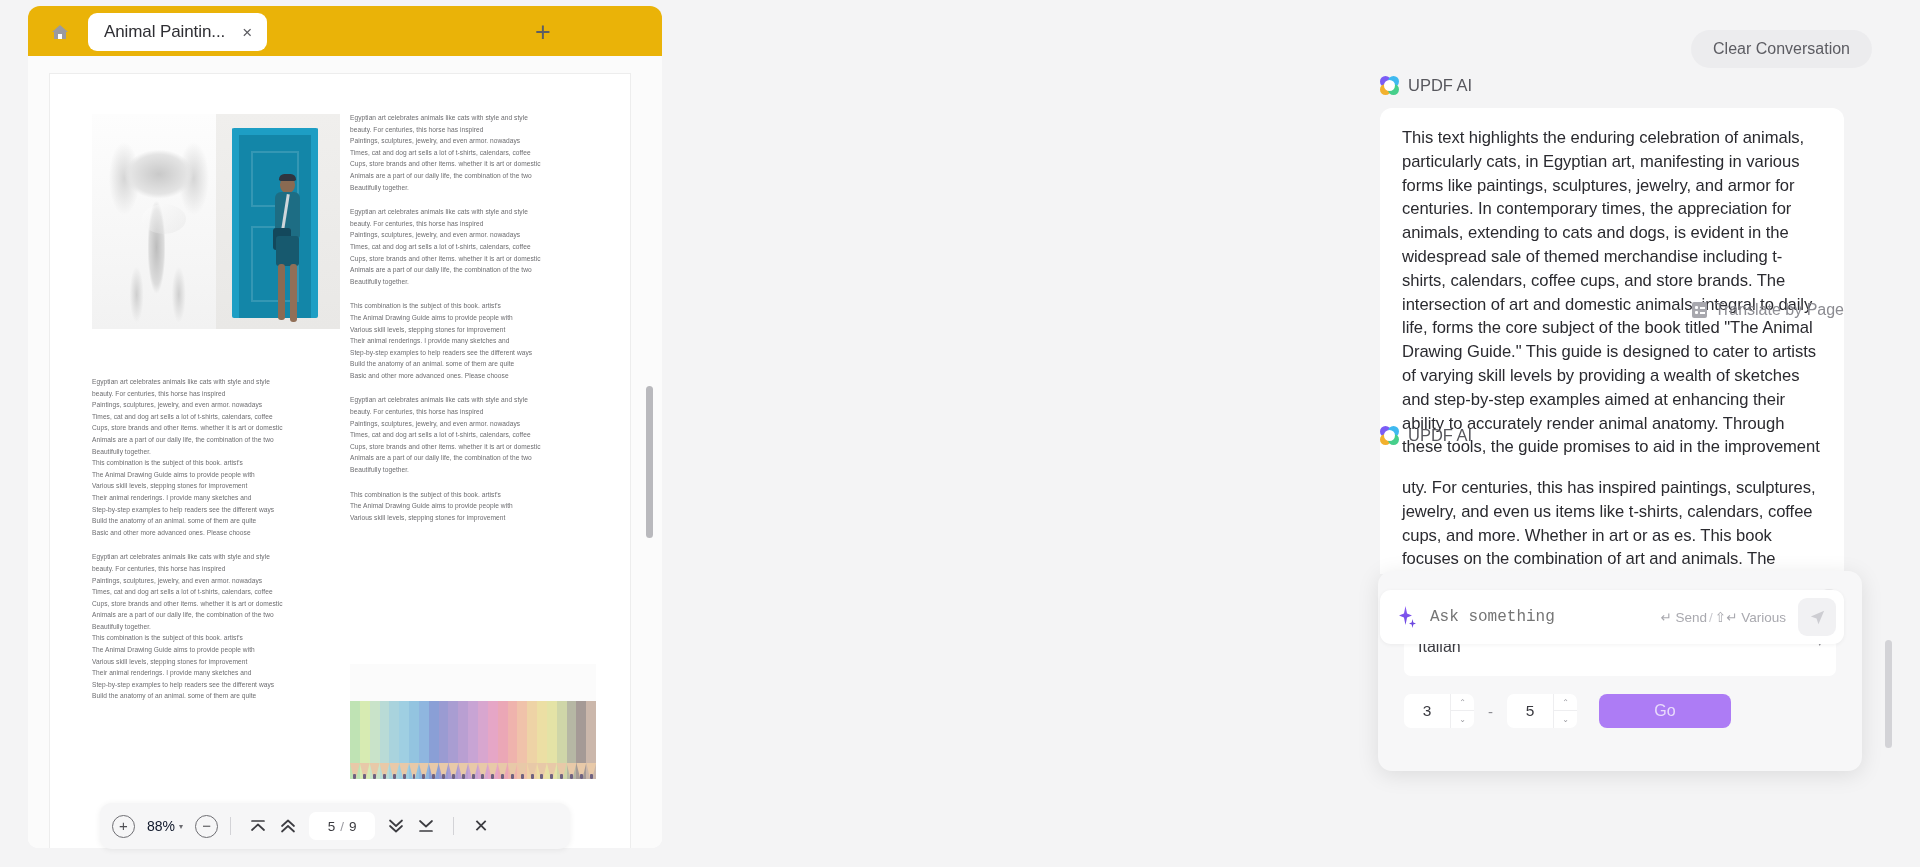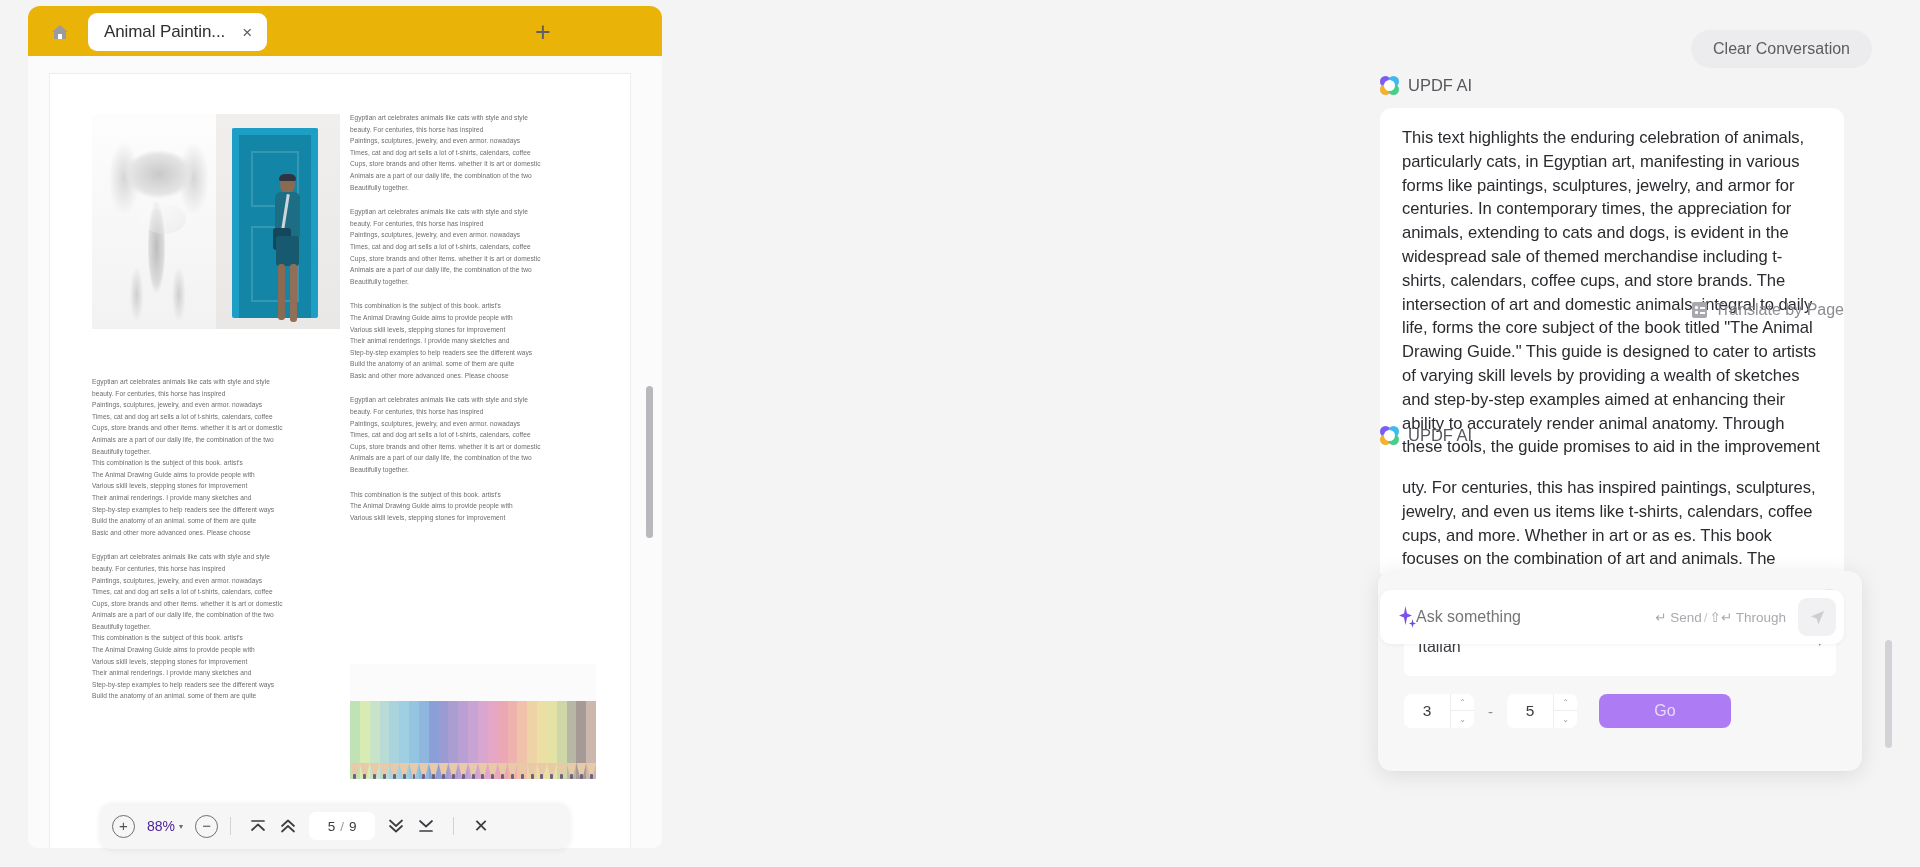--- a/index.html
+++ b/index.html
@@ -149,21 +149,21 @@
     background: #f6f6f7; border-radius: 12px;
     display: flex; align-items: center; gap: 0;
     box-shadow: 0 1px 6px rgba(0,0,0,.07);
     padding: 0 12px;
   }
   .tb-circle {
     width: 23px; height: 23px; border-radius: 50%;
     border: 1.4px solid #6e6e73; display: flex; align-items: center; justify-content: center;
     font-size: 15px; color: #4f4f54; cursor: pointer; line-height: 0;
   }
-  .tb-zoom { font-size: 14px; color: #4c1d95; margin: 0 4px 0 12px; cursor: pointer; }
+  .tb-zoom { font-size: 14px; color: #0f172a; margin: 0 4px 0 12px; cursor: pointer; }
   .tb-caret { font-size: 8px; color: #6b6b70; margin-right: 12px; cursor: pointer; }
   .tb-sep { width: 1px; height: 18px; background: #d3d3d7; margin: 0 12px; }
   .tb-icon {
     width: 30px; height: 30px; display: flex; align-items: center; justify-content: center;
     cursor: pointer; color: #3c3c41;
   }
   .tb-page {
     background: #ffffff; border-radius: 7px; height: 28px; min-width: 66px;
     display: flex; align-items: center; justify-content: center; gap: 5px;
     font-size: 13.5px; color: #3a3a3f; margin: 0 6px; cursor: pointer;
@@ -293,23 +293,23 @@
     content: ""; position: absolute; left: 3px; top: 1px; width: 13px; height: 19px;
     background: linear-gradient(#8b5cf6, #6d49e0);
     clip-path: polygon(50% 0, 62% 40%, 100% 50%, 62% 60%, 50% 100%, 38% 60%, 0 50%, 38% 40%);
   }
   .spark::after {
     content: ""; position: absolute; left: 13px; top: 14px; width: 7px; height: 9px;
     background: #6d49e0;
     clip-path: polygon(50% 0, 62% 40%, 100% 50%, 62% 60%, 50% 100%, 38% 60%, 0 50%, 38% 40%);
   }
   .chat-ph {
-    flex: 1 1 auto; font-size: 16px; color: #15803d;
+    flex: 1 1 auto; margin-left: 14px; font-size: 16px; color: #15803d;
     background: transparent; border: none; outline: none;
-    font-family: Liberation Sans, sans-serif;
+    font-family: Liberation Mono, monospace;
   }
   .hint { font-size: 13.5px; color: #a9a9af; display: flex; align-items: center; gap: 2px; margin-right: 12px; white-space: nowrap; }
   .hint .sep { color: #c9c9cf; }
   .send-btn {
     width: 38px; height: 38px; border-radius: 9px; background: #f1f1f3;
     display: flex; align-items: center; justify-content: center; cursor: pointer;
   }
   .send-btn svg { display: block; }
 
   .chat-scrollbar {
@@ -660,21 +660,21 @@
     </div>
 
     <div class="chat-scrollbar"></div>
 
     <div class="chat-input">
       <span class="spark"></span>
       <input class="chat-ph" type="text" placeholder="Ask something" style="">
       <span class="hint">
         <span>↵ Send</span>
         <span class="sep">/</span>
-        <span>⇧↵ Through</span>
+        <span>⇧↵ Various</span>
       </span>
       <span class="send-btn">
         <svg width="19" height="19" viewBox="0 0 20 20">
           <path d="M17 3 L3 9 L9 11 L11 17 Z" fill="#cdcdd2"></path>
         </svg>
       </span>
     </div>
 
   </div>
 </div>

